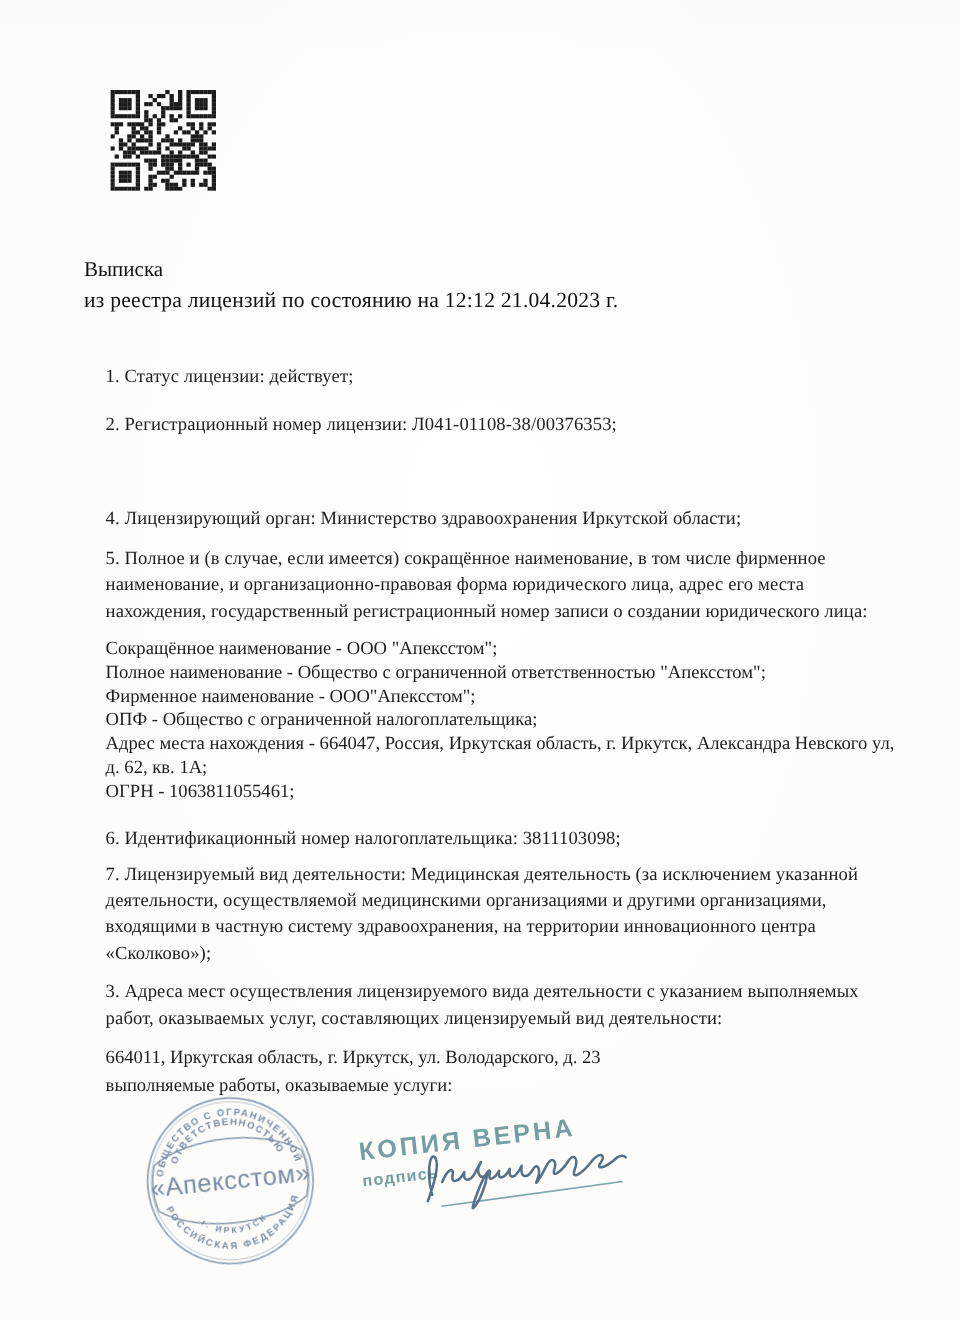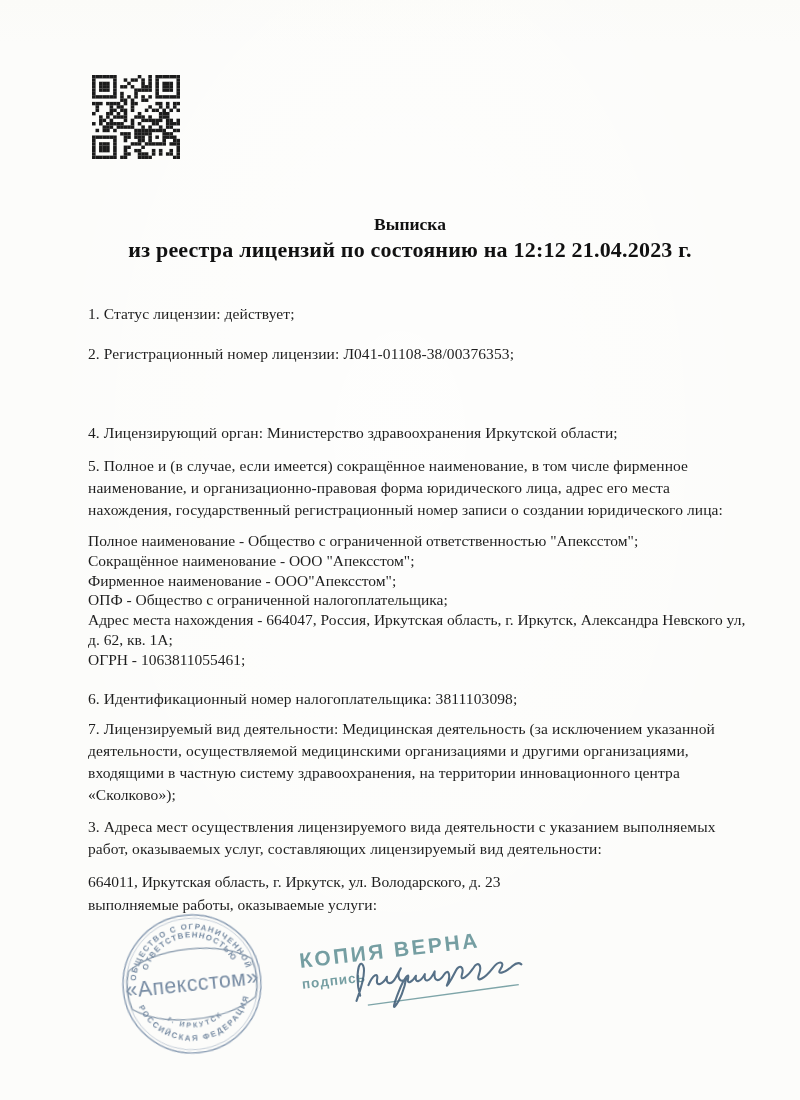--- a/index.html
+++ b/index.html
@@ -10,26 +10,26 @@
     background-image:
       radial-gradient(ellipse at 50% 40%, rgba(255,255,255,.6), rgba(0,0,0,0) 70%),
       linear-gradient(180deg, #fbfbf8 0%, #fcfcfa 4%, #fcfcfa 100%);
     overflow:hidden;
     font-family:"Liberation Serif","DejaVu Serif",serif;
     color:#1e1e1e;
   }
   .abs{position:absolute;}
   .title-wrap{
     left:70px;top:211px;width:680px;
-    text-align:center;
-    font-weight:bold;
+    text-align:left;
+    font-weight:normal;
     color:#111;
   }
   .title-l1{font-size:17.5px;line-height:26px;}
-  .title-l2{font-size:22px;line-height:26px;letter-spacing:.2px;}
+  .title-l2{font-size:18px;line-height:26px;letter-spacing:.2px;}
   .para{
     left:88px;width:660px;
     font-size:15.5px;line-height:22px;
     letter-spacing:.1px;
   }
   .org-block{left:88px;top:531px;width:662px;font-size:15.5px;}
   .org-line{line-height:19.8px;}
   .addr{left:88px;width:660px;font-size:15.5px;line-height:22px;}
   
   #seal{
@@ -394,22 +394,22 @@
     <div class="title-l1">Выписка</div>
     <div class="title-l2">из реестра лицензий по состоянию на 12:12 21.04.2023 г.</div>
   </div>
 
   <div class="abs para" style="top:303px">1. Статус лицензии: действует;</div>
   <div class="abs para" style="top:343px">2. Регистрационный номер лицензии: Л041-01108-38/00376353;</div>
   <div class="abs para" style="top:422px">4. Лицензирующий орган: Министерство здравоохранения Иркутской области;</div>
   <div class="abs para" style="top:455px">5. Полное и (в случае, если имеется) сокращённое наименование, в том числе фирменное наименование, и организационно-правовая форма юридического лица, адрес его места нахождения, государственный регистрационный номер записи о создании юридического лица:</div>
 
   <div class="abs org-block">
+    <div class="org-line">Сокращённое наименование - ООО "Апексстом";</div>
     <div class="org-line">Полное наименование - Общество с ограниченной ответственностью "Апексстом";</div>
-    <div class="org-line">Сокращённое наименование - ООО "Апексстом";</div>
     <div class="org-line">Фирменное наименование - ООО"Апексстом";</div>
     <div class="org-line">ОПФ - Общество с ограниченной налогоплательщика;</div>
     <div class="org-line">Адрес места нахождения - 664047, Россия, Иркутская область, г. Иркутск, Александра Невского ул, д. 62, кв. 1А;</div>
     <div class="org-line">ОГРН - 1063811055461;</div>
   </div>
 
   <div class="abs para" style="top:688px">6. Идентификационный номер налогоплательщика: 3811103098;</div>
   <div class="abs para" style="top:718px">7. Лицензируемый вид деятельности: Медицинская деятельность (за исключением указанной деятельности, осуществляемой медицинскими организациями и другими организациями, входящими в частную систему здравоохранения, на территории инновационного центра «Сколково»);</div>
   <div class="abs para" style="top:816px">3. Адреса мест осуществления лицензируемого вида деятельности с указанием выполняемых работ, оказываемых услуг, составляющих лицензируемый вид деятельности:</div>
 

